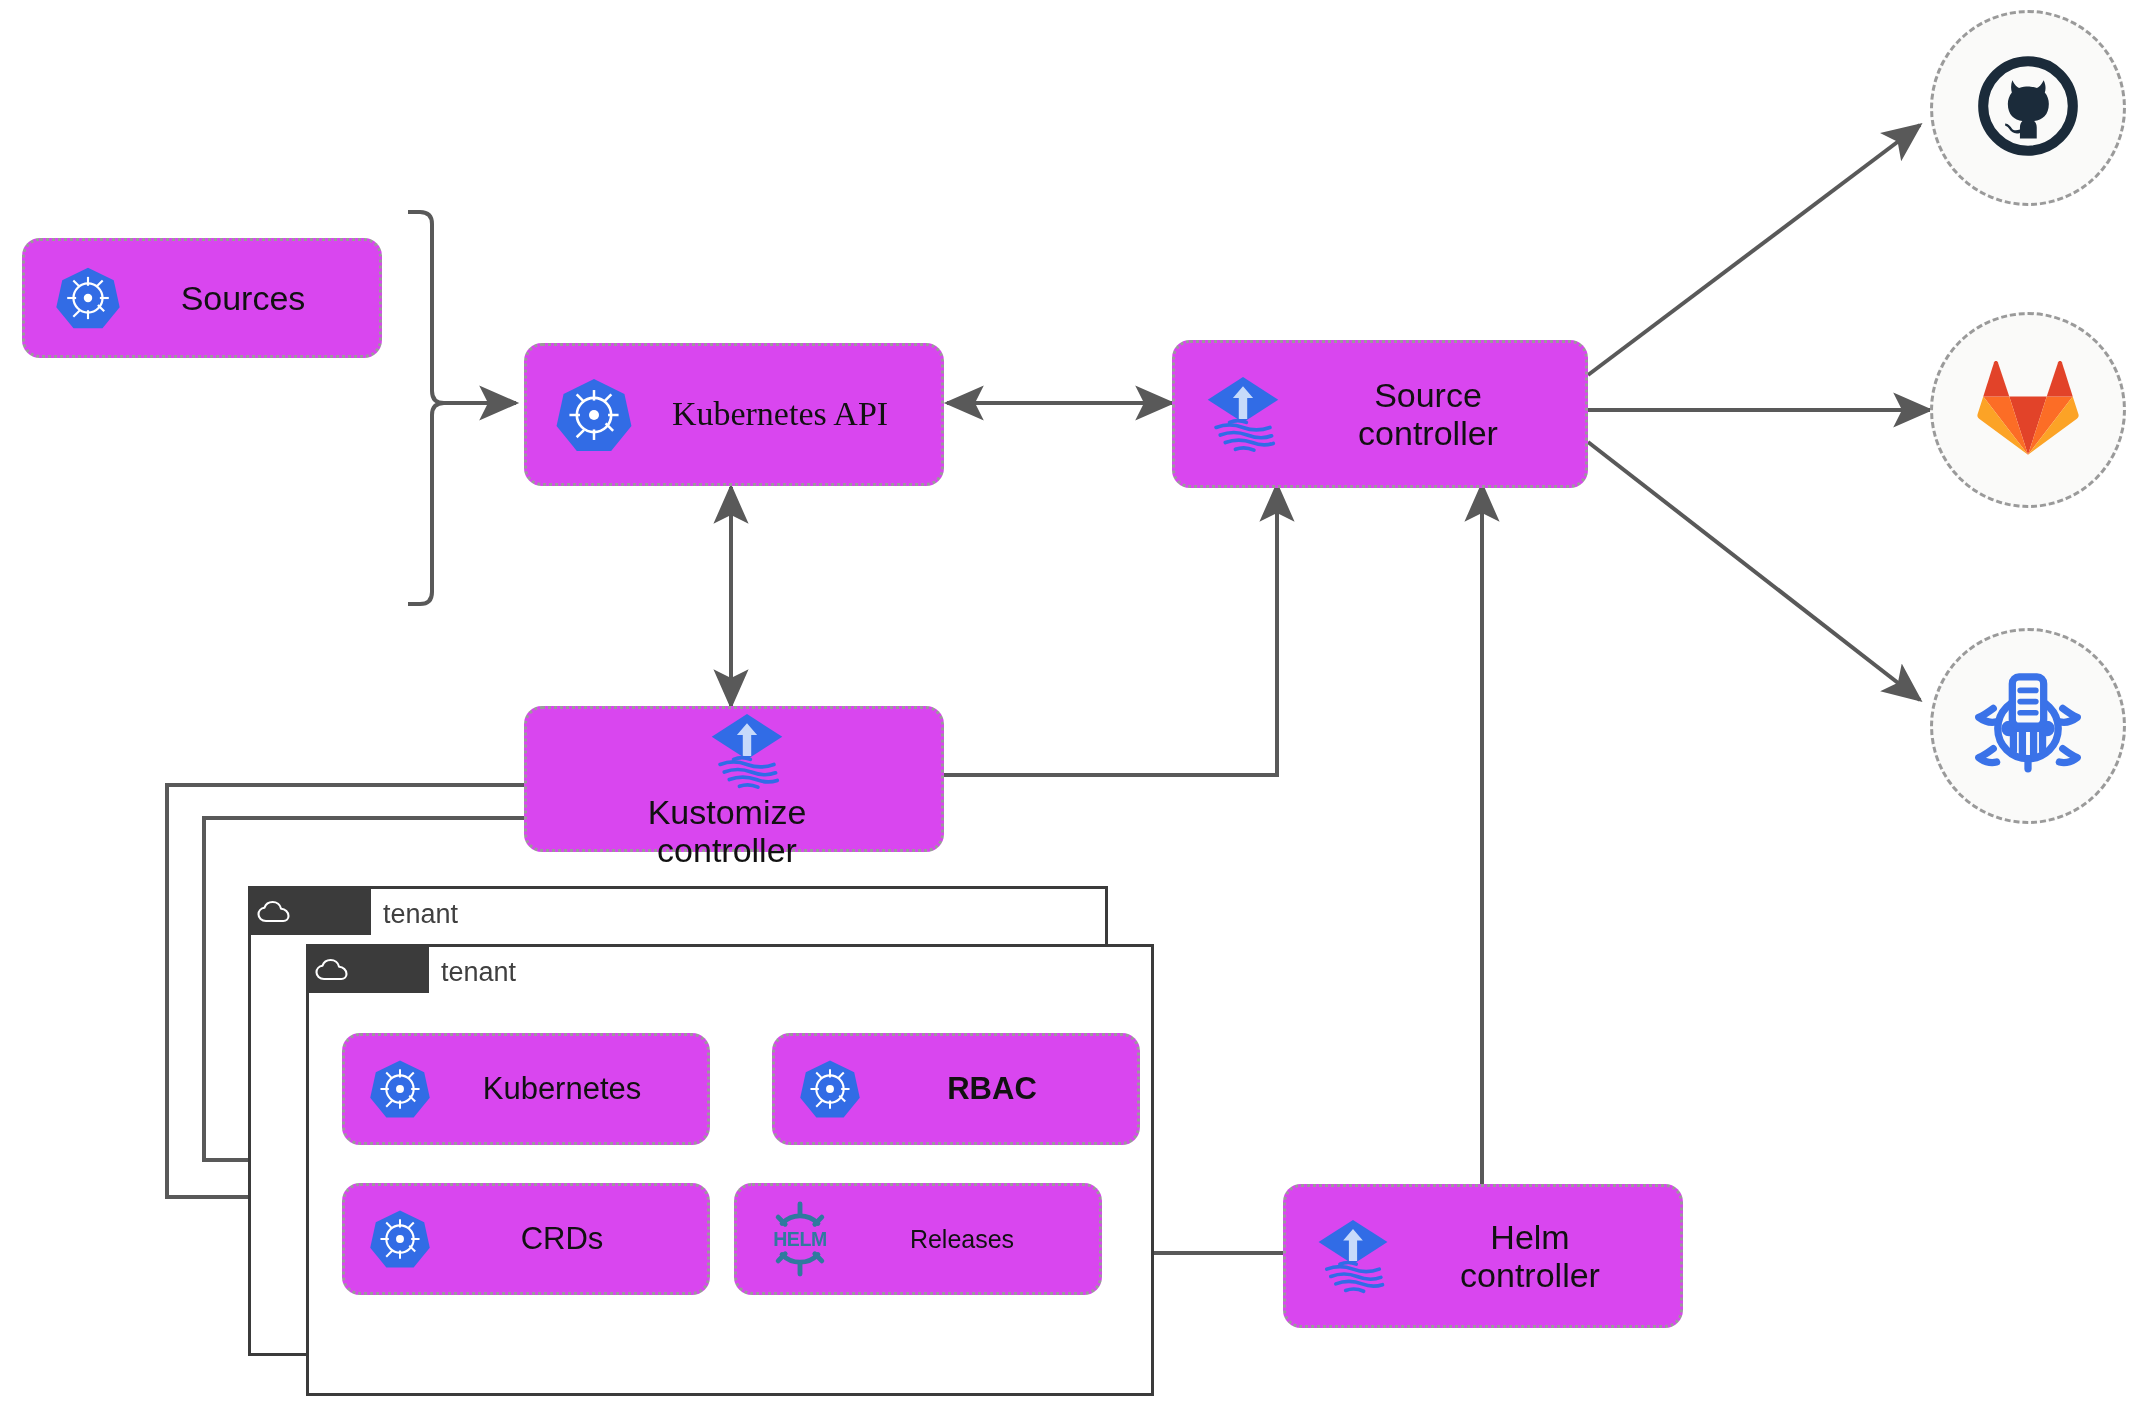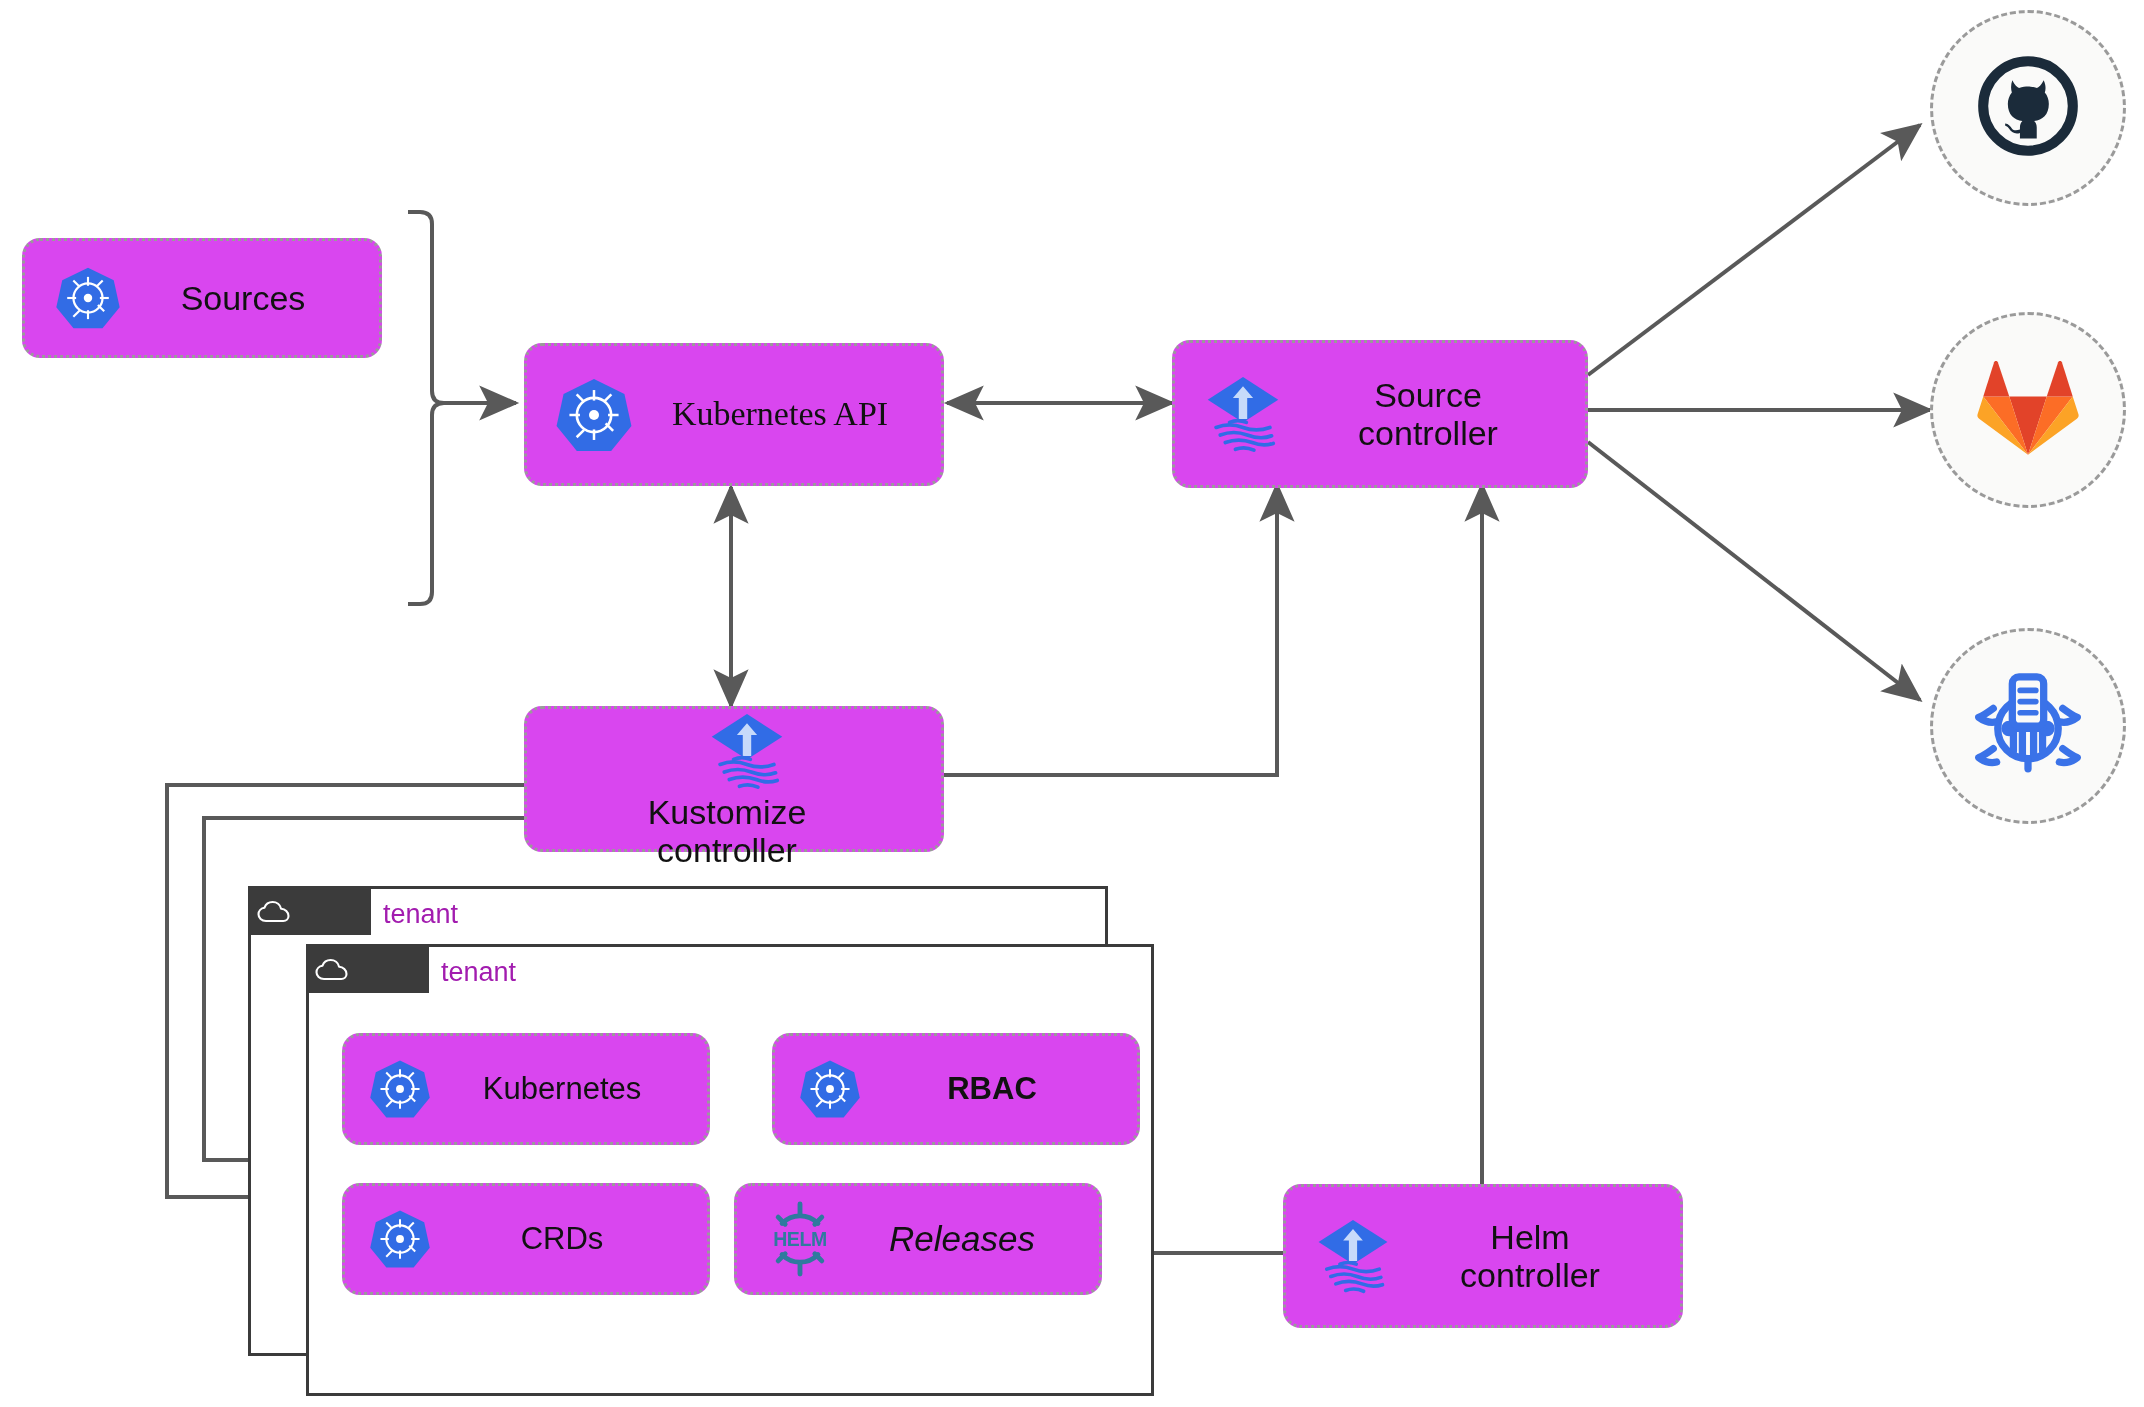--- a/index.html
+++ b/index.html
@@ -49,21 +49,21 @@
     position:absolute;
     top:0;left:0;
     height:46px;
     background:#3b3b3b;
     display:flex;align-items:center;
     padding:0 0 0 0;
   }
   .tenant-tab .cloud{width:46px;height:46px;display:flex;align-items:center;justify-content:center;}
   .tenant-title{
     position:absolute;
-    color:#a21caf;
+    color:#404040;
     font-size:27px;
     white-space:nowrap;
   }
 
   svg.wires{position:absolute;left:0;top:0;width:2144px;height:1407px;pointer-events:none;}
 </style>
 </head>
 <body>
 
 <div id="stage">
@@ -311,21 +311,21 @@
           <path d="M50 5 V19"></path>
             <path d="M50 81 V95"></path>
           <path d="M22 22 L31 31"></path>
             <path d="M78 22 L69 31"></path>
           <path d="M22 78 L31 69"></path>
             <path d="M78 78 L69 69"></path>
         </g>
         <text x="50" y="59" text-anchor="middle" font-family="'Liberation Sans',sans-serif" font-size="25" font-weight="bold" fill="#2F7A9E" letter-spacing="-0.5">HELM</text>
       </svg>
     </span>
-    <span class="label" style="font-size:35px;font-style:italic;">Releases</span>
+    <span class="label" style="font-size:25px;">Releases</span>
   </div>
 
   <div class="circle" style="left:1930px;top:10px;width:196px;height:196px;">
     <span>
       <svg width="112" height="112" viewBox="0 0 100 100">
         <circle cx="50" cy="50" r="40" fill="none" stroke="#1B2B3A" stroke-width="9"></circle>
         <path d="M36 27 C38 31 40 33 42 34 C45 33 48 32.6 50 32.6 C52 32.6 55 33 58 34
                  C60 33 62 31 64 27 C66 31 66 35 65 38 C67.5 41 68.6 44.5 68.6 48.2
                  C68.6 58 62.8 62.3 55.5 63.4 C57 64.6 57.8 66.6 57.8 69.1 L57.8 79 L42.8 79
                  L42.8 74 C38 75.5 35 73 33 70 C31.6 68 29.6 67.6 29.6 67.6 L29.6 65.6

